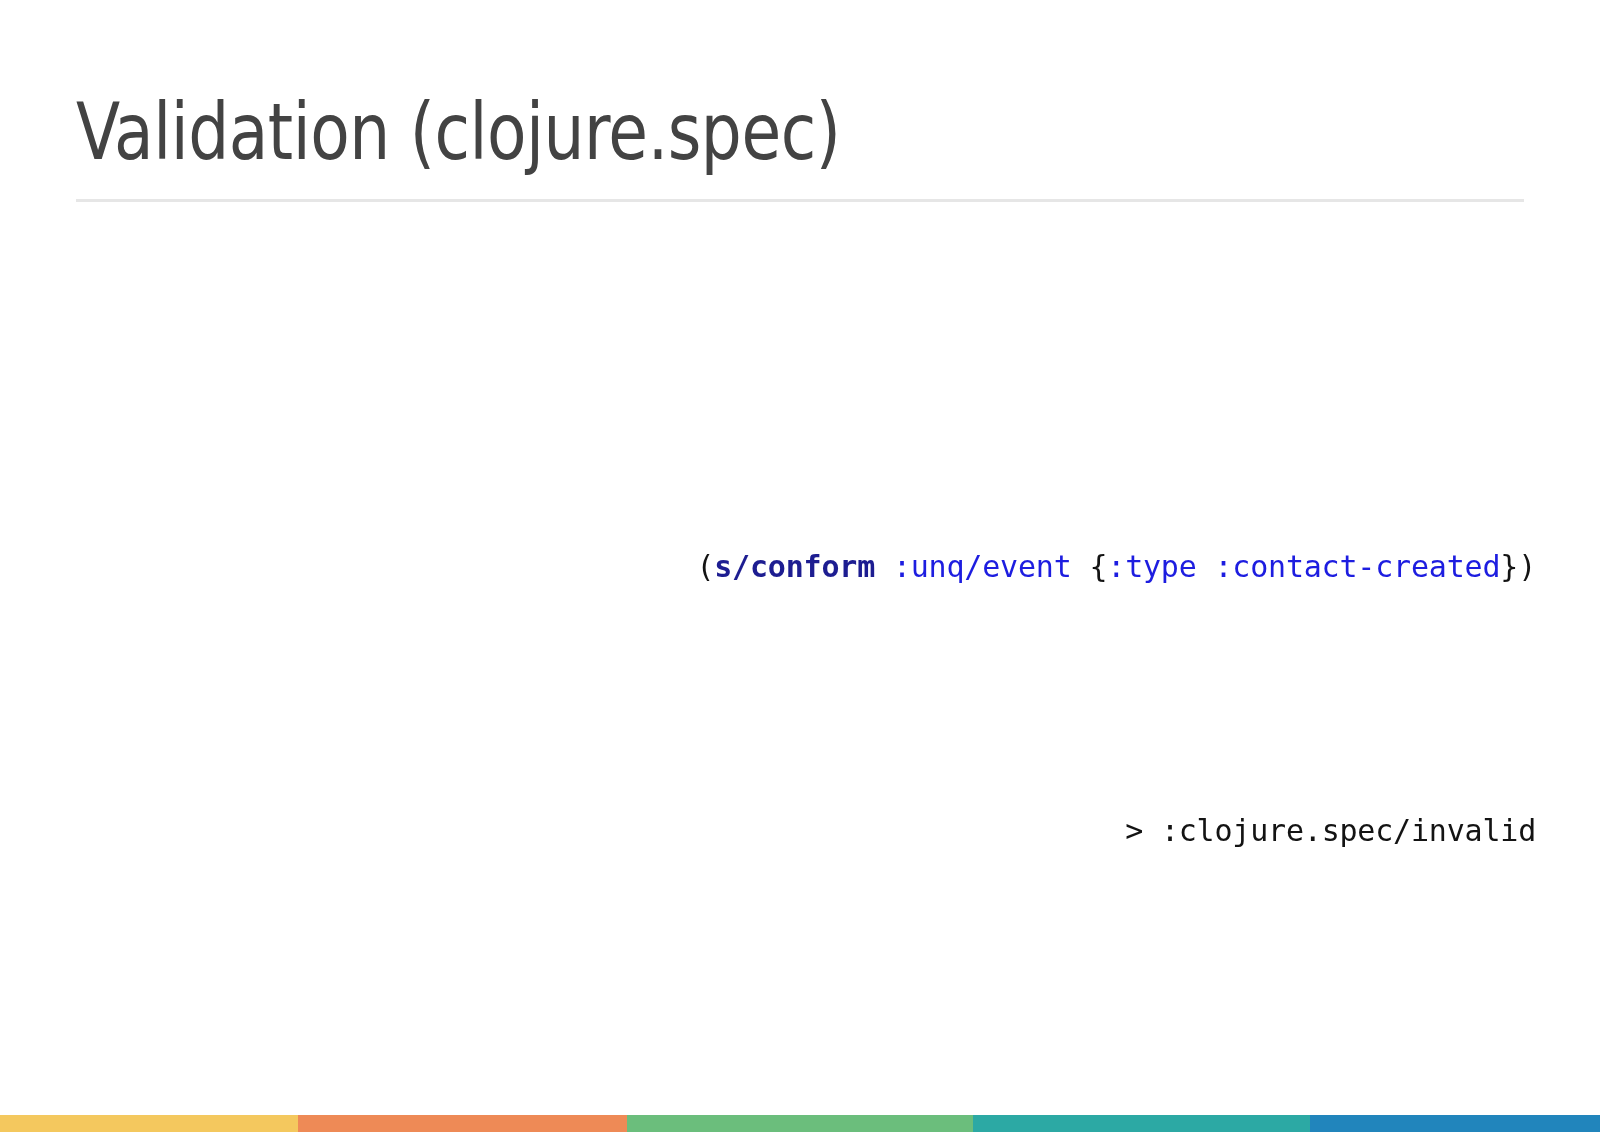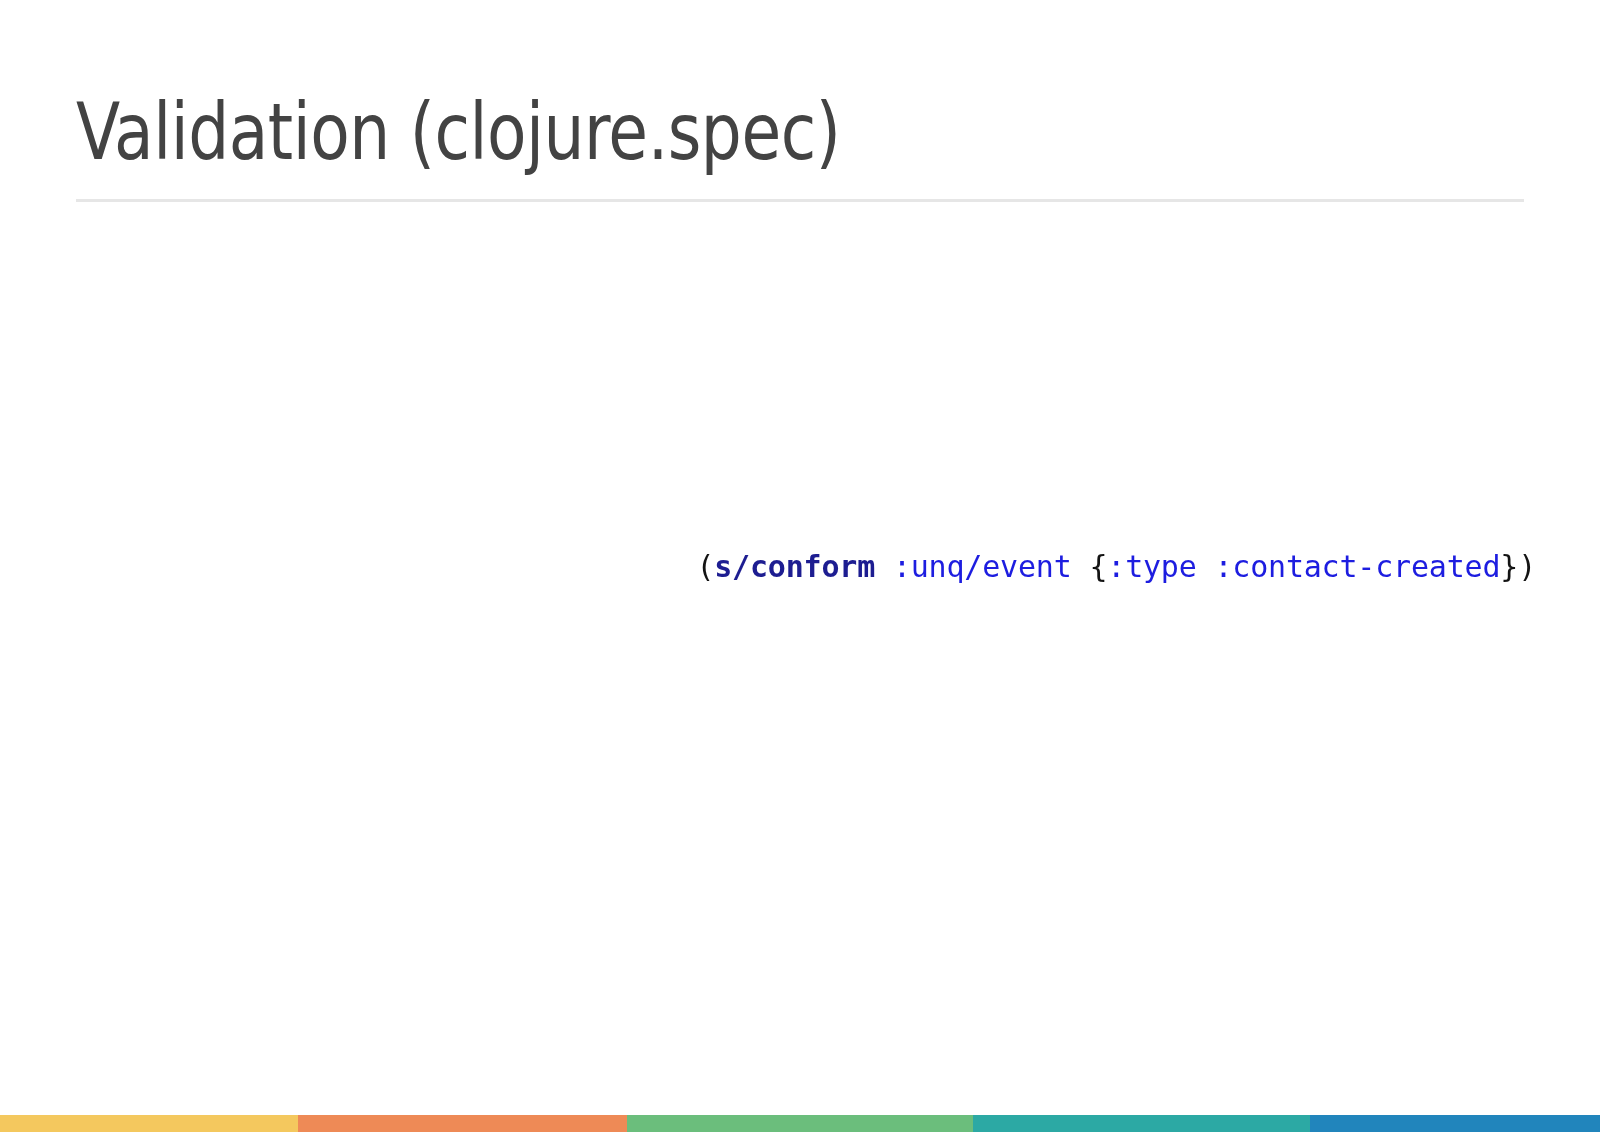--- a/index.html
+++ b/index.html
@@ -95,20 +95,21 @@
     <div class="slide-title" style="color: rgb(67, 67, 67);">Validation (clojure.spec)</div>
     <div class="title-rule" style="background: rgb(230, 230, 230);"></div>
   </div>
 
   <div class="code-body">
 
     
     <div class="blk">
       <div class="ln"><span class="punct" style="color: rgb(19, 19, 19);">(</span><span class="fn" style="color: rgb(29, 29, 145);">s/conform</span><span class="plain" style="color: rgb(19, 19, 19);"> </span><span class="kw" style="color: rgb(29, 29, 224);">:unq/event</span><span class="plain" style="color: rgb(19, 19, 19);"> </span><span class="punct" style="color: rgb(19, 19, 19);">{</span><span class="kw" style="color: rgb(29, 29, 224);">:type</span><span class="plain" style="color: rgb(19, 19, 19);"> </span><span class="kw" style="color: rgb(29, 29, 224);">:contact-created</span><span class="punct" style="color: rgb(19, 19, 19);">}</span><span class="punct" style="color: rgb(19, 19, 19);">)</span></div>
       <div class="gap-sm"></div>
+      <div class="ln">&gt; :clojure.spec/invalid</div>
     </div>
 
     <div class="gap-lg"></div>
 
     
     
 
     
 
     

